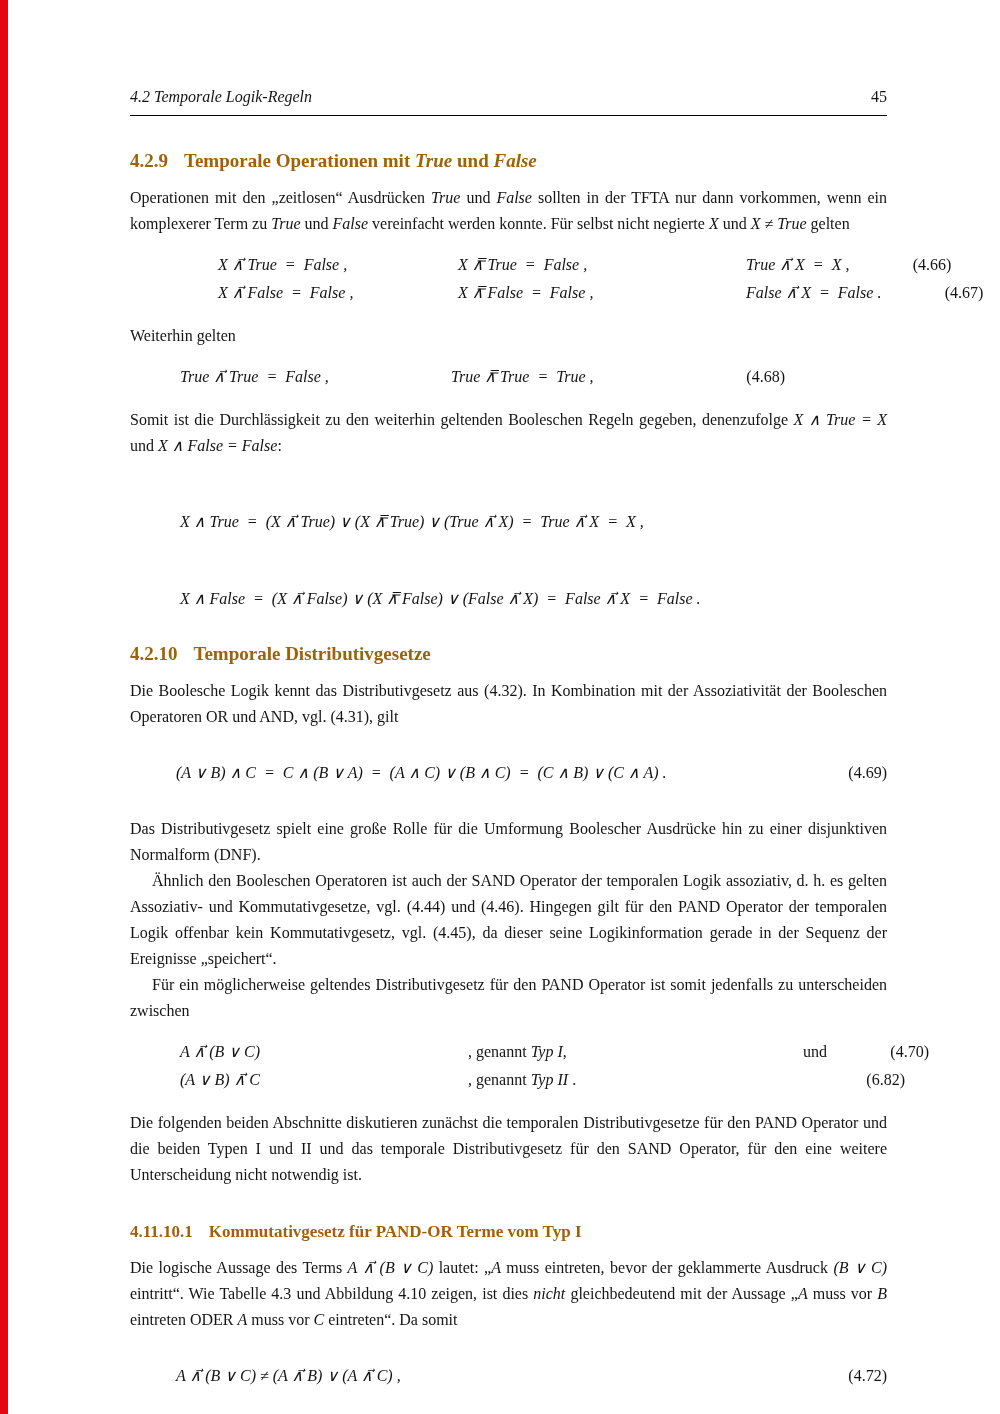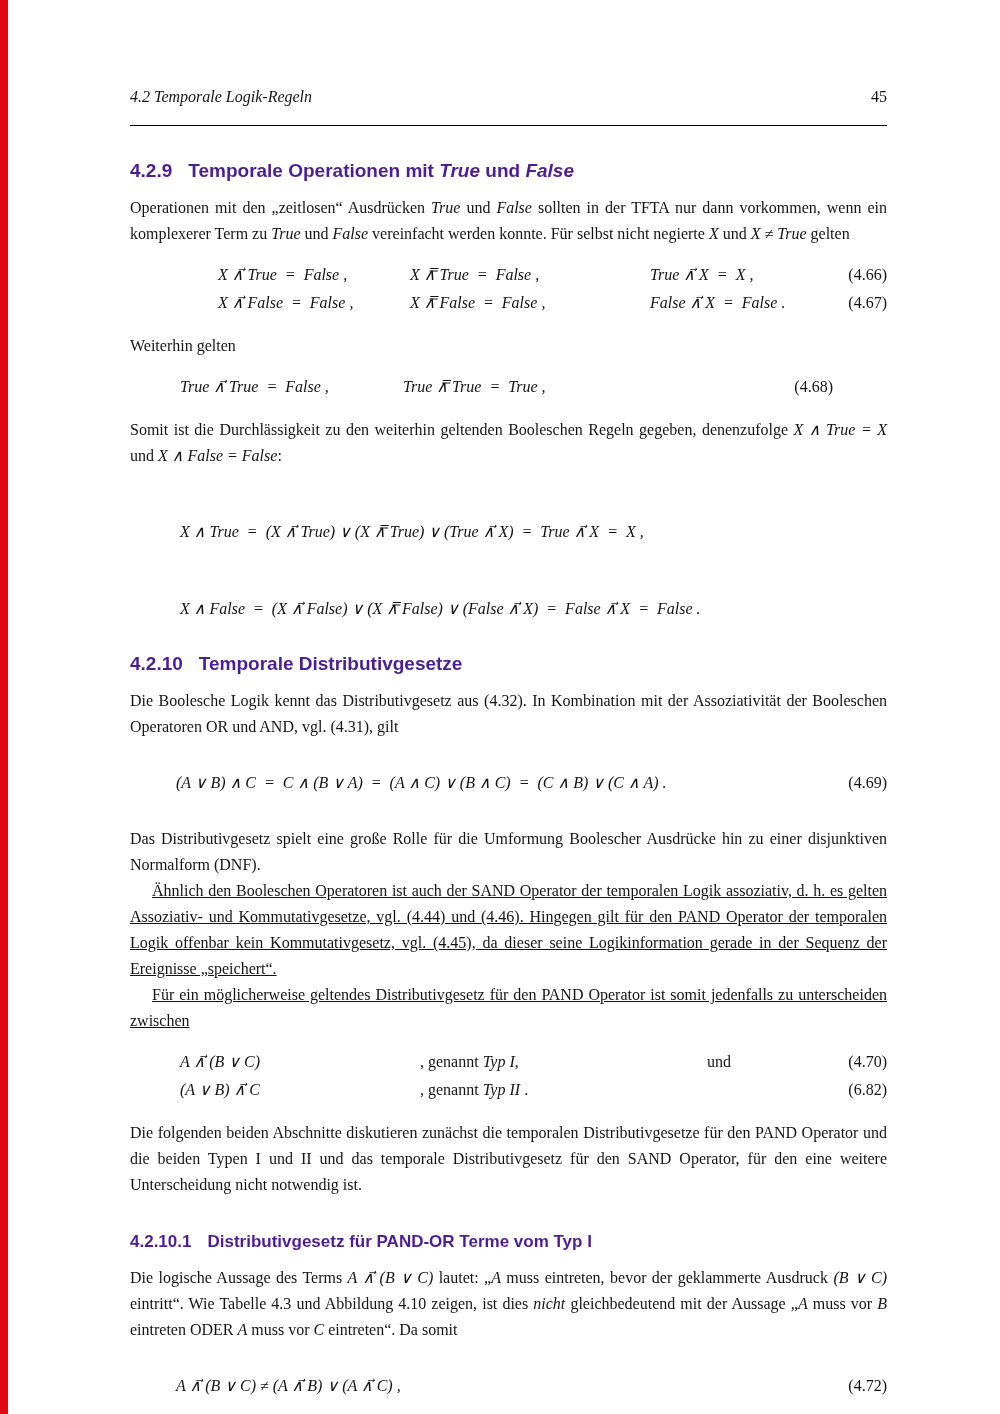--- a/index.html
+++ b/index.html
@@ -15,51 +15,51 @@
     position:absolute; left:0; top:0;
     width:8px; height:100%;
   }
   .content {
     position:absolute; left:130px; top:88px; width:757px;
   }
   .running-head {
     display:flex; justify-content:space-between; align-items:baseline;
     font-size:16px;
     border-bottom:1px solid #000;
-    padding-bottom:19px;
+    padding-bottom:9px;
     margin-bottom:34px;
   }
   .rh-left { font-style:italic; }
   .rh-right { font-style:normal; }
 
   h2.sec, h3.sec {
-    font-family:Liberation Sans, sans-serif;
+    font-family:Liberation Serif, serif;
     font-weight:bold;
-    color:#4c1d95;
+    color:#a16207;
     margin:30px 0 13px 0;
   }
   h2.sec { font-size:19px; }
   h3.sec { font-size:17px; margin-top:34px; }
   .secnum { margin-right:16px; }
 
   p.body {
     font-size:16px; line-height:26px;
     text-align:justify;
     margin:0;
   }
-  p.indent { text-indent:22px;text-decoration:underline; }
+  p.indent { text-indent:22px; }
 
   .it { font-style:italic; }
   .math { font-style:italic; white-space:pre; }
   .tag { font-style:normal; text-align:right; white-space:pre; }
 
   .eqgroup { margin:14px 0 16px 0; }
   .eqrow {
     display:grid;
-    font-size:16px; line-height:28px;
+    font-size:16px; line-height:28px;gap:48px;
   }
   .cols466 { grid-template-columns:192px 240px 1fr 54px; padding-left:88px; }
   .cols468 { grid-template-columns:223px 218px 1fr 54px; padding-left:50px; }
   .cols470 { grid-template-columns:240px 287px 1fr 54px; padding-left:50px; }
   .eqflex {
     display:flex; justify-content:space-between;
     font-size:16px; line-height:28px;
     padding-left:46px;
     margin:29px 0;
   }
@@ -144,21 +144,21 @@
         <span class="math">(A ∨ B) ∧⃗ C</span>
         <span class="roman"><span>, genannt </span><span class="it">Typ II</span><span> .</span></span>
         <span class="roman"></span>
         <span class="tag">(6.82)</span>
       </div>
     </div>
 
     <p class="body"><span>Die folgenden beiden Abschnitte diskutieren zunächst die temporalen Distributivgesetze für den PAND Operator und die beiden Typen I und II und das temporale Distributivgesetz für den SAND Operator, für den eine weitere Unterscheidung nicht notwendig ist.</span></p>
 
     <h3 class="sec">
-      <span class="secnum">4.2.10.1</span><span>Distributivgesetz für PAND-OR Terme vom Typ I</span>
+      <span class="secnum">4.11.10.1</span><span>Kommutativgesetz für PAND-OR Terme vom Typ I</span>
     </h3>
 
     <p class="body"><span>Die logische Aussage des Terms </span><span class="it">A ∧⃗ (B ∨ C)</span><span> lautet: „</span><span class="it">A</span><span> muss eintreten, bevor der geklammerte Ausdruck </span><span class="it">(B ∨ C)</span><span> eintritt“. Wie Tabelle 4.3 und Abbildung 4.10 zeigen, ist dies </span><span class="it">nicht</span><span> gleichbedeutend mit der Aussage „</span><span class="it">A</span><span> muss vor </span><span class="it">B</span><span> eintreten ODER </span><span class="it">A</span><span> muss vor </span><span class="it">C</span><span> eintreten“. Da somit</span></p>
 
     <div class="eqflex">
       <span class="math">A ∧⃗ (B ∨ C) ≠ (A ∧⃗ B) ∨ (A ∧⃗ C) ,</span>
       <span class="tag">(4.72)</span>
     </div>
 
     <p class="body"><span>existiert zumindest für Terme vom </span><span class="it">Typ I</span><span> kein „einfaches“ Distributivgesetz.</span></p>

